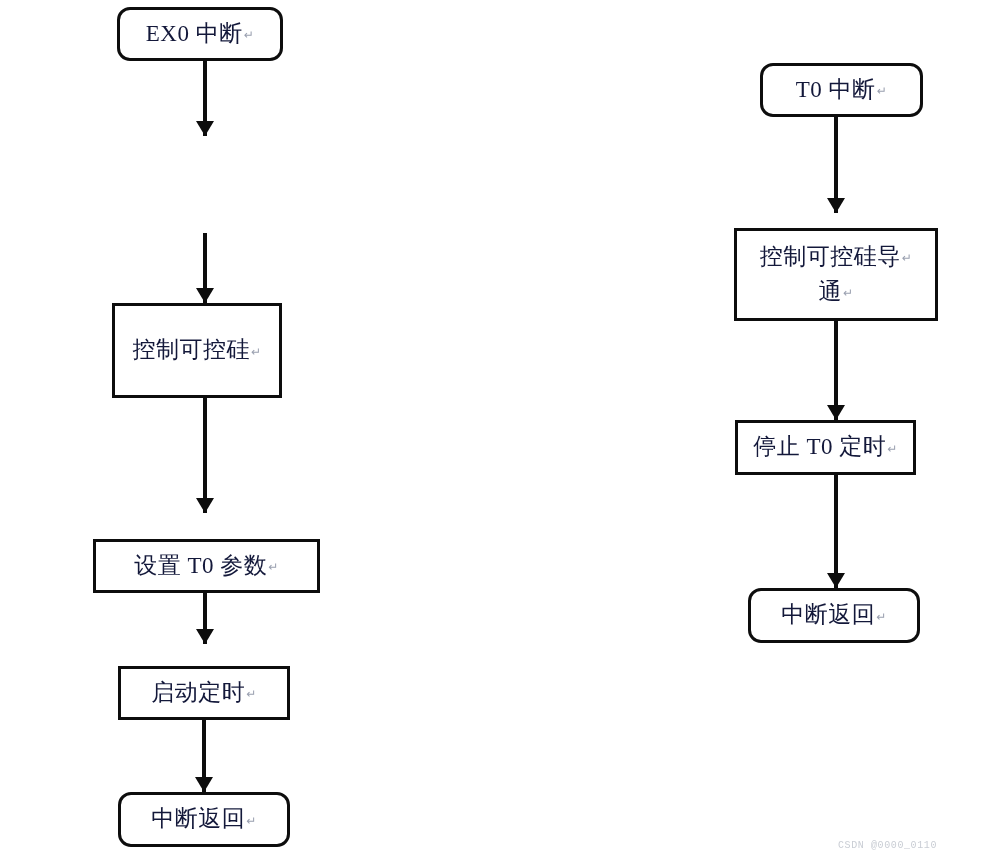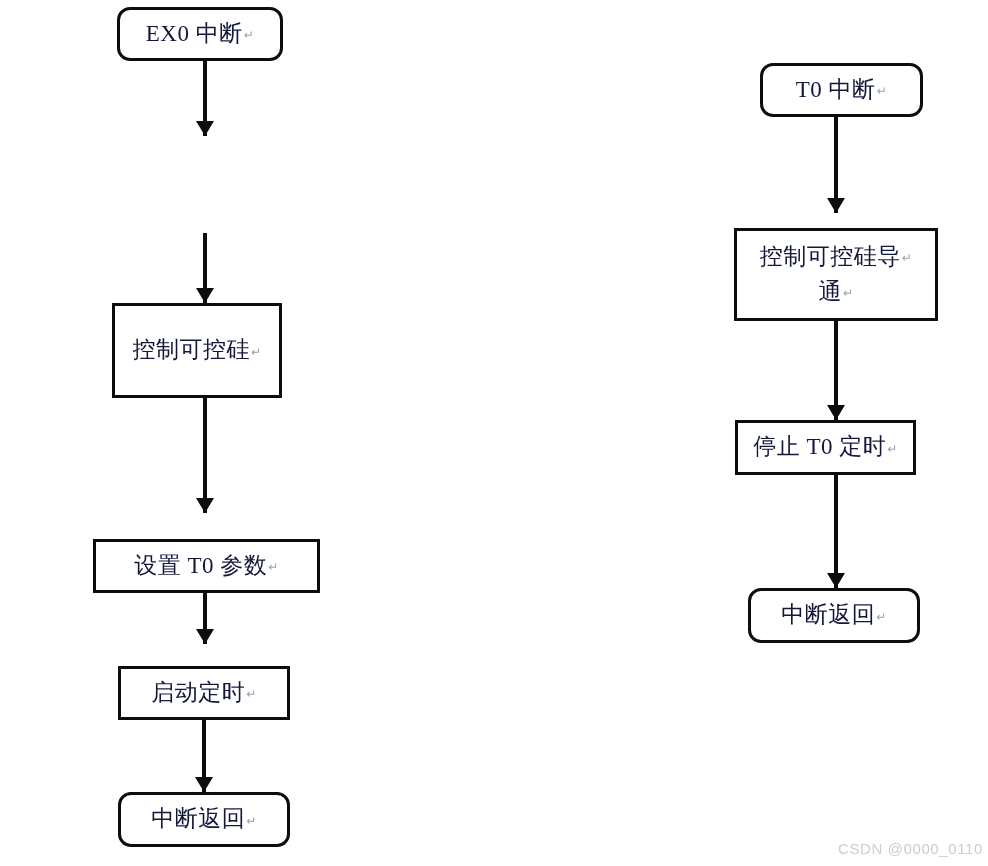--- a/index.html
+++ b/index.html
@@ -69,22 +69,22 @@
     transform: translateX(-50%);
     width: 0;
     height: 0;
     border-left: 9px solid transparent;
     border-right: 9px solid transparent;
     border-top: 15px solid #0d0d0d;
   }
   #watermark {
     position: absolute;
     color: #c9cdd4;
-    font-family: Liberation Sans, sans-serif;
-    font-size: 15px;
+    font-family: Liberation Mono, monospace;
+    font-size: 10px;
     letter-spacing: 0.6px;
     white-space: nowrap;
     z-index: 5;
   }
 </style>
 </head>
 <body style="background: rgb(255, 255, 255);">
 
 <div id="flow-canvas">
     <div class="connector" style="left: 197px; top: 61px; width: 16px; height: 75px;">

